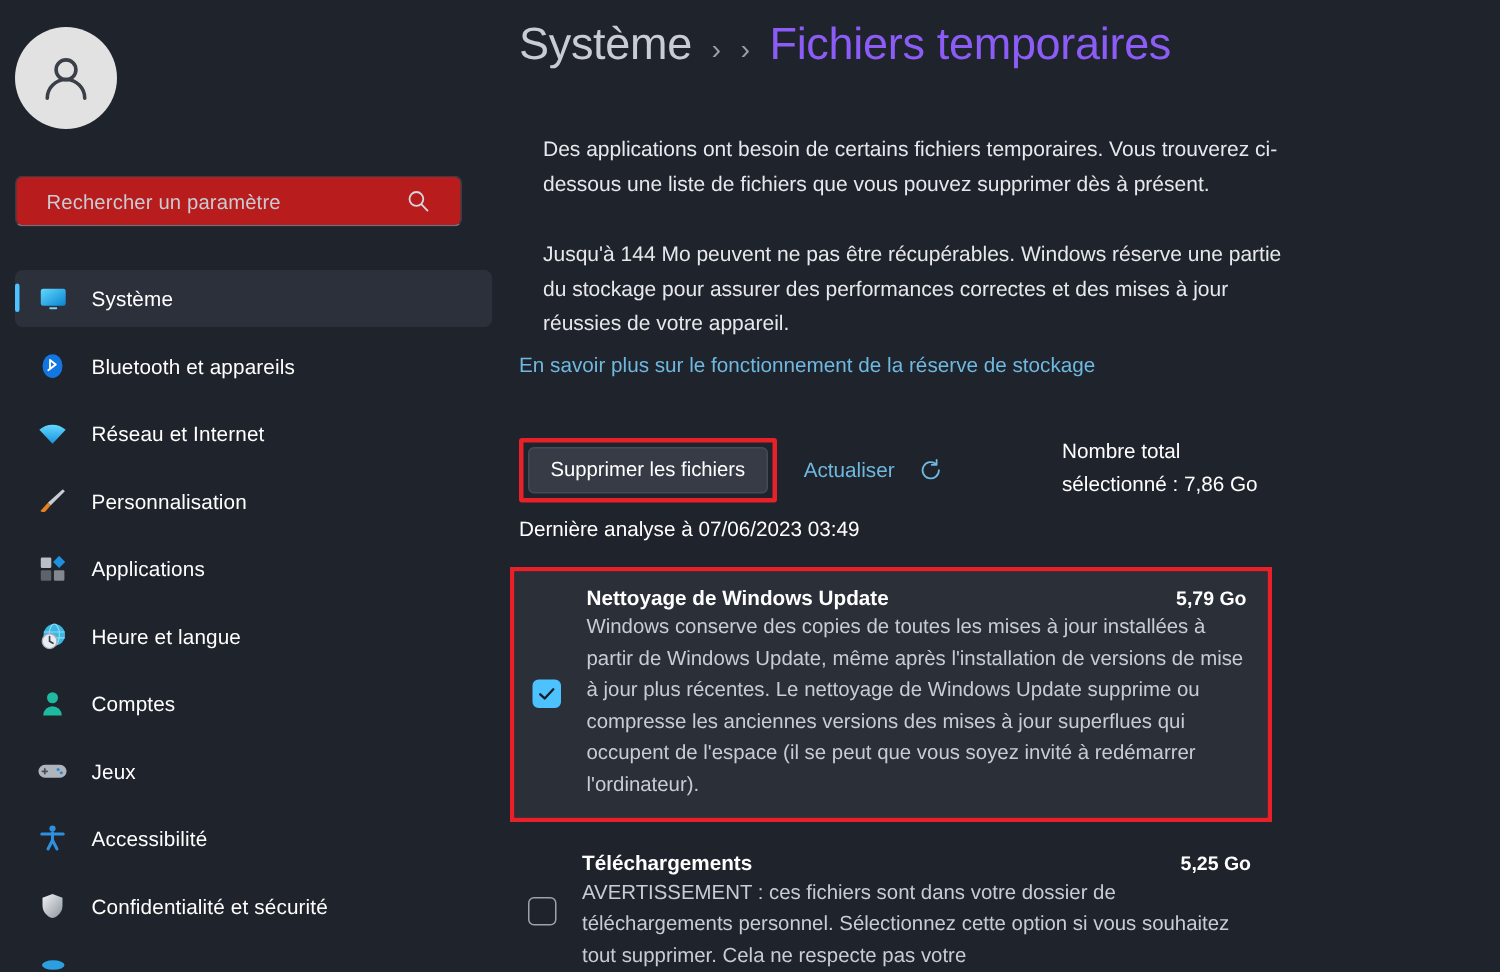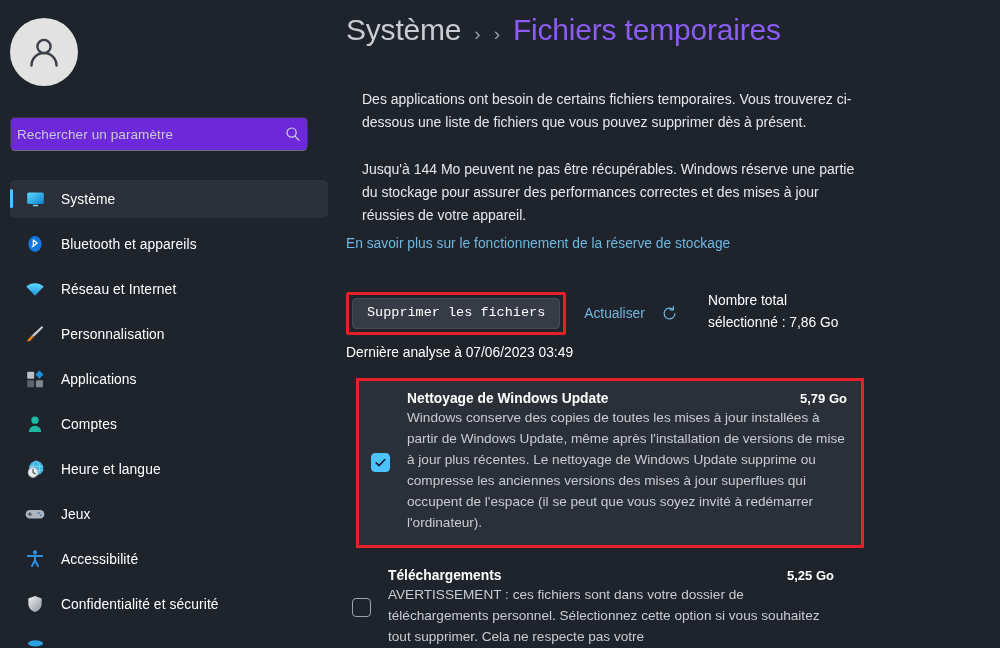--- a/index.html
+++ b/index.html
@@ -25,26 +25,26 @@
   .avatar {
     width: 68px; height: 68px; border-radius: 50%;
     background: #e2e2e2;
     display: flex; align-items: center; justify-content: center;
   }
   .avatar svg { display: block; }
 
   .search-box {
     position: absolute; left: 10px; top: 117px;
     width: 298px; height: 34px;
-    background: #6d28d9;
+    background: #b91c1c;
     border: 1px solid #373c47;
     border-bottom: 1px solid #6b7280;
     border-radius: 5px;
     display: flex; align-items: center;
-    padding: 0 6px;
+    padding: 0 20px;
   }
   .search-box .ph {
     font-size: 13.5px; color: #c8cbd1; flex: 1;
     letter-spacing: .1px;
   }
   .search-box .mag { width: 16px; height: 16px; color: #d6d9de; }
 
   .nav { position: absolute; left: 0; top: 180px; width: 340px; }
   .nav-item {
     position: relative;
@@ -94,21 +94,21 @@
     border: 3px solid #e8202a;
     border-radius: 2px;
     padding: 3px;
   }
   .btn-del {
     background: #363b45;
     border: 1px solid #454a55;
     border-radius: 4px;
     color: #ffffff;
     font-size: 13.5px;
-    font-family: Liberation Mono, monospace;
+    font-family: Liberation Sans, sans-serif;
     padding: 7px 14px 8px;
     line-height: 1;
     cursor: pointer;
   }
   .btn-refresh {
     background: transparent; border: none;
     color: #6fb8e0; font-size: 13.8px;
     font-family: "Liberation Sans", sans-serif;
     display: flex; align-items: center; gap: 16px;
     margin-left: 14px; cursor: pointer; padding: 6px 4px;
@@ -127,21 +127,21 @@
   }
 
   
   .file-list { position: absolute; left: 0px; top: 378px; width: 520px; }
 
   .file-card-hl {
     position: relative;
     border: 3px solid #e8202a;
     padding: 0;
     width: 508px;
-    margin-left: 16px;
+    margin-left: 0px;
   }
   .file-card {
     background: #2b2f38;
     display: flex;
     padding: 10px 14px 12px 12px;
   }
   .file-card.plain { background: transparent; padding-left: 12px; }
 
   .cbx-col { width: 36px; flex: 0 0 36px; display: flex; align-items: center; justify-content: flex-start; }
   .cbx {
@@ -245,39 +245,39 @@
             <rect x="2.5" y="12.8" width="8" height="8" rx="1" fill="#5c636e"></rect>
             <rect x="12.5" y="12.8" width="8" height="8" rx="1" fill="#82888f"></rect>
             <path d="M16.5 1.8 l4.6 4.6 l-4.6 4.6 l-4.6 -4.6 z" fill="#1f8fe0"></path>
           </svg>
         </span>
         <span class="nav-label">Applications</span>
       </div>
 
       <div class="nav-item">
         <span class="nav-ico">
-          <svg width="20" height="20" viewBox="0 0 24 24" aria-hidden="true">
-            <circle cx="12" cy="7.4" r="4.4" fill="#1fb9a0"></circle>
-            <path d="M4.6 21.5a7.4 7.4 0 0 1 14.8 0z" fill="#1fb9a0"></path>
-          </svg>
-        </span>
-        <span class="nav-label">Comptes</span>
-      </div>
-
-      <div class="nav-item">
-        <span class="nav-ico">
           <svg width="21" height="21" viewBox="0 0 24 24" aria-hidden="true">
             <circle cx="12.8" cy="10.5" r="8.2" fill="#3cb6e3"></circle>
             <path d="M4.8 8.4h16 M4.8 12.8h16" stroke="#8fdcf3" stroke-width=".9" fill="none"></path>
             <ellipse cx="12.8" cy="10.5" rx="3.9" ry="8.2" fill="none" stroke="#8fdcf3" stroke-width=".9"></ellipse>
             <circle cx="9.2" cy="15.4" r="5.6" fill="#e9edf1" stroke="#aab2bb" stroke-width="1"></circle>
             <path d="M9.2 11.8v3.6l2.6 1.6" stroke="#39414c" stroke-width="1.3" fill="none" stroke-linecap="round"></path>
           </svg>
         </span>
         <span class="nav-label">Heure et langue</span>
+      </div>
+
+      <div class="nav-item">
+        <span class="nav-ico">
+          <svg width="20" height="20" viewBox="0 0 24 24" aria-hidden="true">
+            <circle cx="12" cy="7.4" r="4.4" fill="#1fb9a0"></circle>
+            <path d="M4.6 21.5a7.4 7.4 0 0 1 14.8 0z" fill="#1fb9a0"></path>
+          </svg>
+        </span>
+        <span class="nav-label">Comptes</span>
       </div>
 
       <div class="nav-item">
         <span class="nav-ico">
           <svg width="22" height="22" viewBox="0 0 24 24" aria-hidden="true">
             <rect x="1.8" y="7.5" width="20.4" height="9.4" rx="4.7" fill="#aeb5bd"></rect>
             <path d="M6.4 10.5v3.4 M4.7 12.2h3.4" stroke="#4a5059" stroke-width="1.3" stroke-linecap="round"></path>
             <circle cx="16.1" cy="10.9" r="1.15" fill="#3b83c9"></circle>
             <circle cx="18.4" cy="13.3" r="1.15" fill="#3b83c9"></circle>
           </svg>

